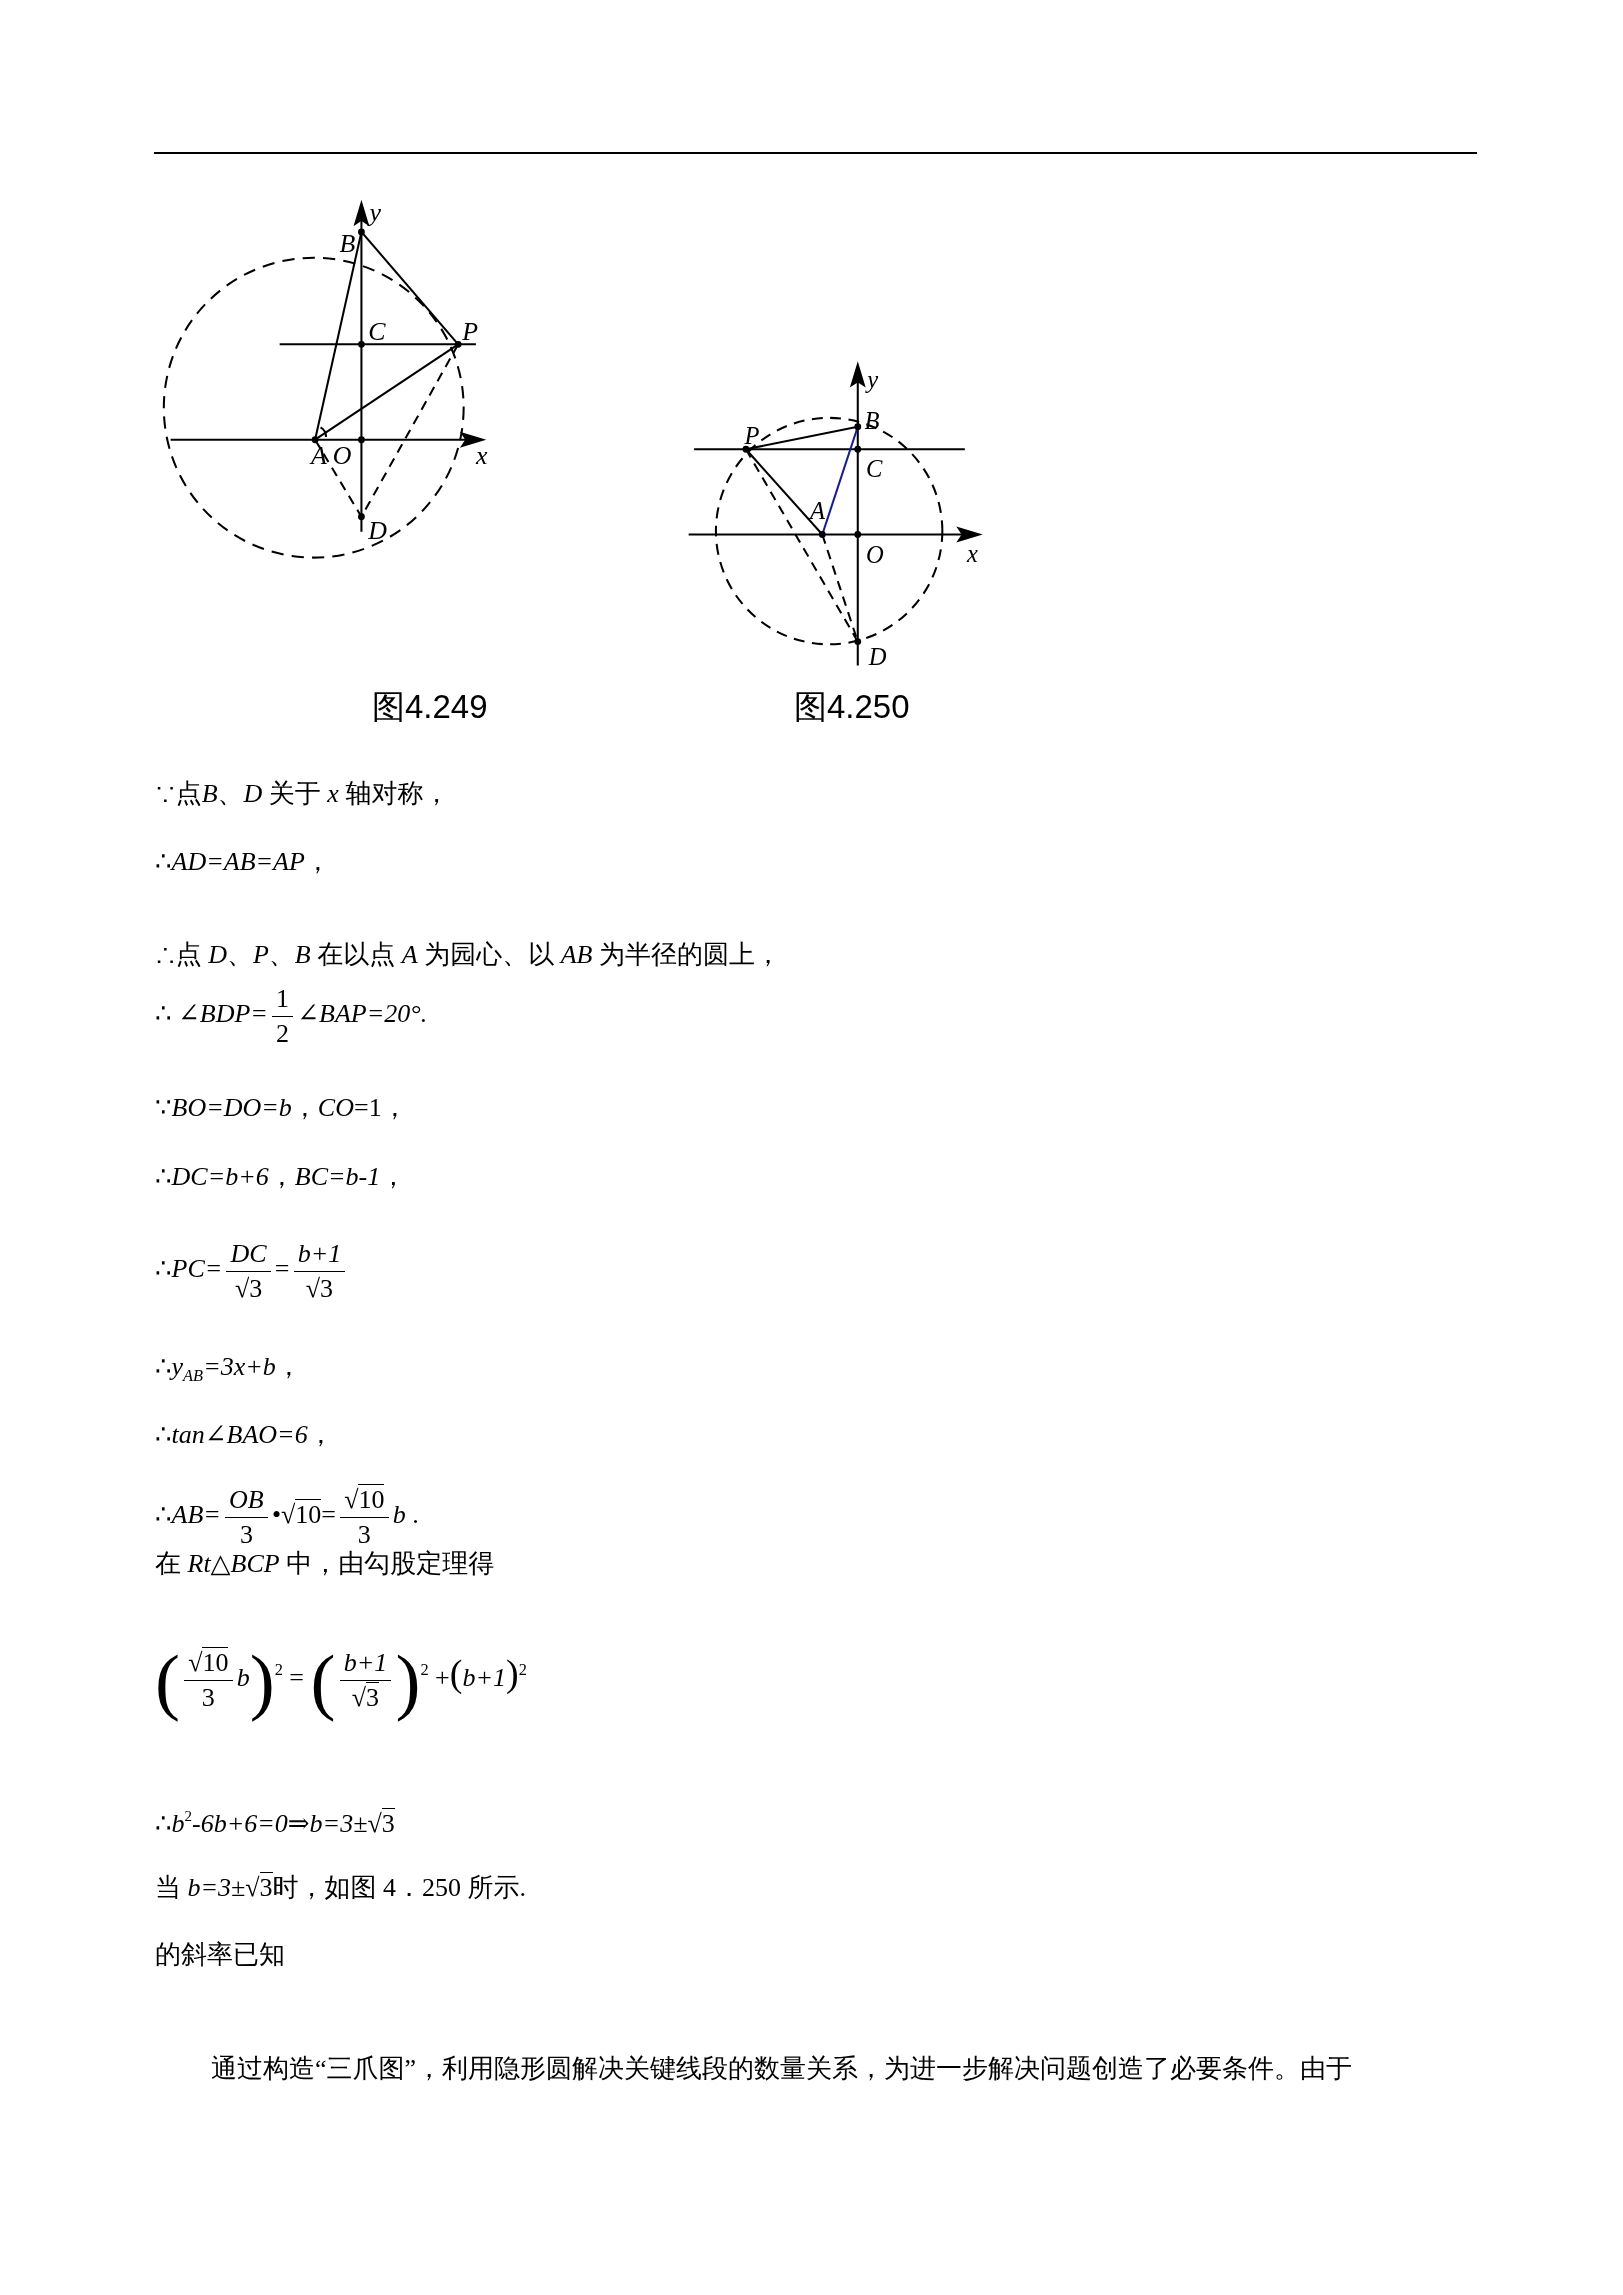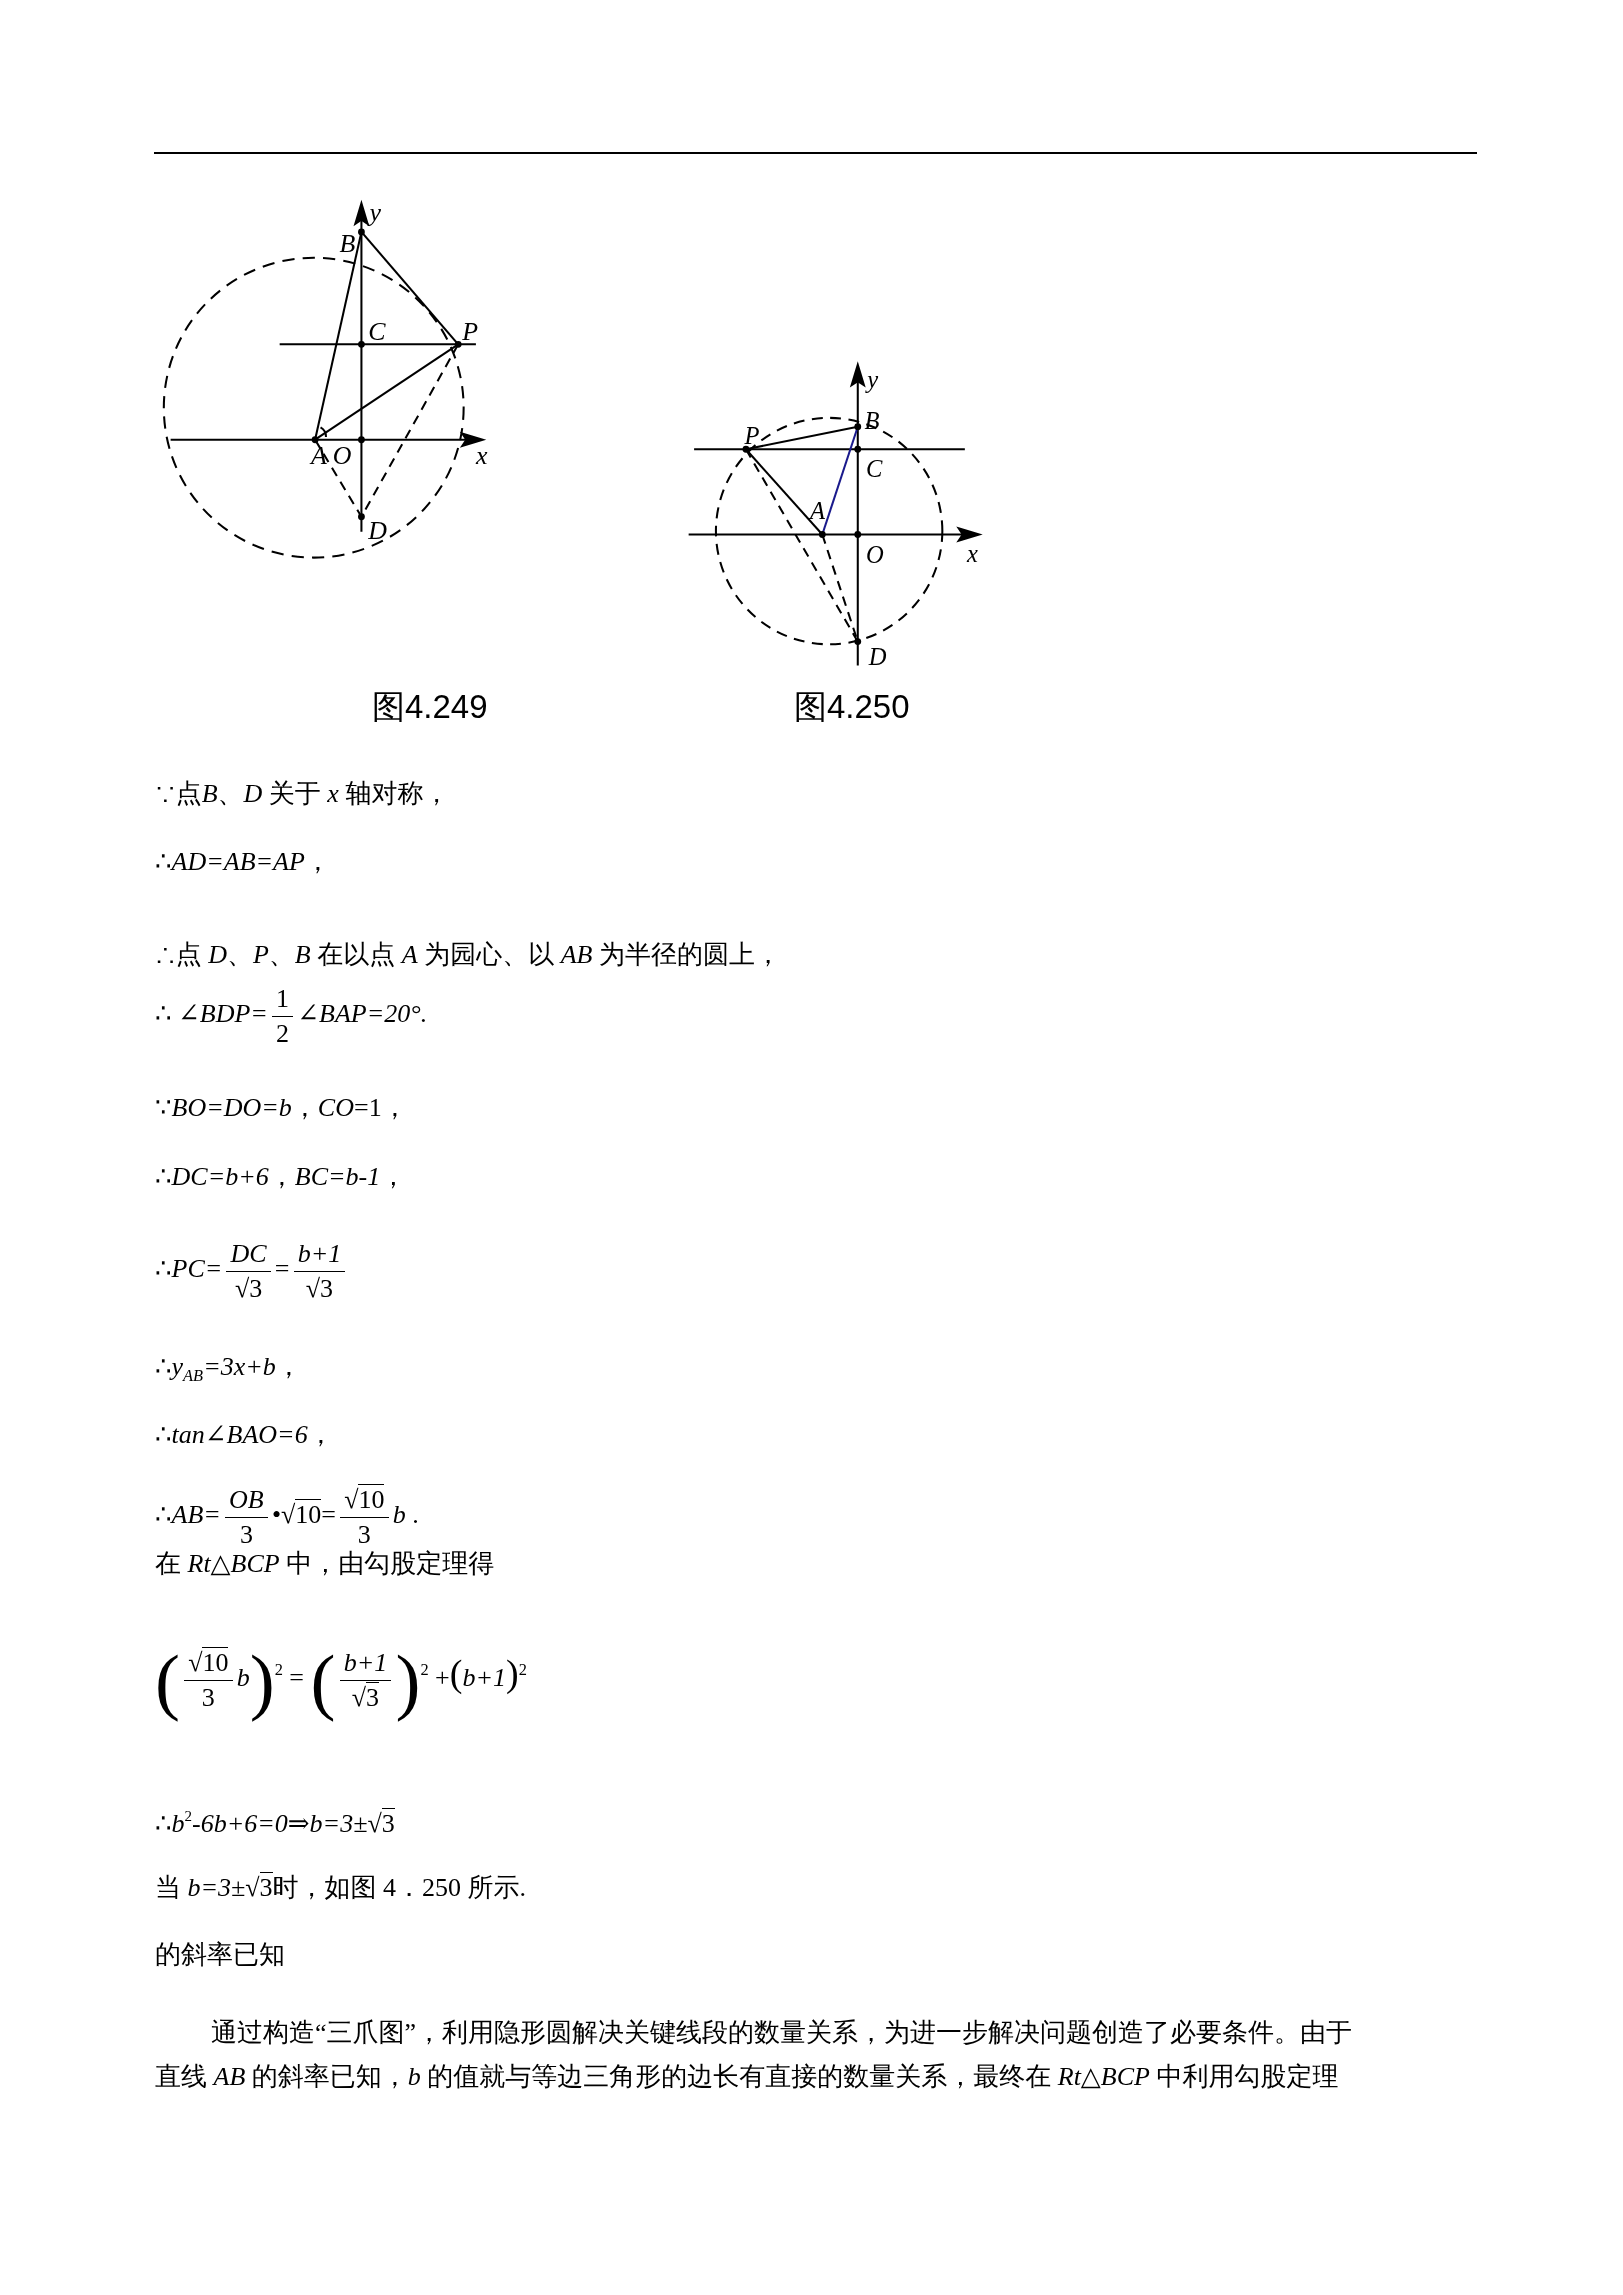--- a/index.html
+++ b/index.html
@@ -9,21 +9,21 @@
   .fig { position:absolute; }
   .caption { position:absolute; font-size:33px; font-family:Liberation Sans, sans-serif; }
   .line { position:absolute; left:155px; font-size:26px; line-height:33px; white-space:nowrap; }
   .i { font-style:italic; }
   .frac { display:inline-block; vertical-align:middle; text-align:center; margin:0 4.1px; }
   .frac .num { display:block; padding:0 4.1px; border-bottom:1.4px solid #000; line-height:34px; }
   .frac .den { display:block; padding:0 4.1px; line-height:34px; }
   .sub { font-size:16.4px; vertical-align:-5.5px; font-style:italic; }
   .sup { font-size:16.4px; vertical-align:11px; }
   .big-paren { font-size:75px; vertical-align:middle; line-height:75px; font-weight:100; }
-  .para { position:absolute; left:155px; width:1323px; font-size:26px; line-height:44px; }
+  .para { position:absolute; left:155px; width:1323px; font-size:26px; line-height:44px;margin-top:36px; }
   .para p { margin:0; }
   .indent { text-indent:56px; }
 </style>
 </head>
 <body>
 
 <div class="rule"></div>
 
 <svg class="fig" style="left:150px;top:191px" width="491" height="477" viewBox="0 0 720 700">
   <g stroke="#000" stroke-width="3" fill="none">
@@ -138,15 +138,14 @@
 <div class="line" style="top:1800px">
   <span>∴</span><span class="i">b</span><span class="sup" style="font-size:15px">2</span><span class="i">-6b+6=0</span><span>⇒</span><span class="i">b=3±</span>√<span style="border-top:1.4px solid #000">3</span>
 </div>
 <div class="line" style="top:1871px">
   <span>当 </span><span class="i">b=3±</span>√<span style="border-top:1.4px solid #000">3</span><span>时，如图 4．250 所示.</span>
 </div>
 <div class="line" style="top:1938px">的斜率已知</div>
 
 <div class="para" style="top:2011px">
   <p class="indent">通过构造“三爪图”，利用隐形圆解决关键线段的数量关系，为进一步解决问题创造了必要条件。由于</p>
-  <p><span>直线 </span><span class="i">AB</span><span> 的斜率已知，</span><span class="i">b</span><span> 的值就与等边三角形的边长有直接的数量关系，最终在 </span><span class="i">Rt△BCP</span><span> 中利用勾股定理</span></p>
 </div>
 
 
 </body></html>

